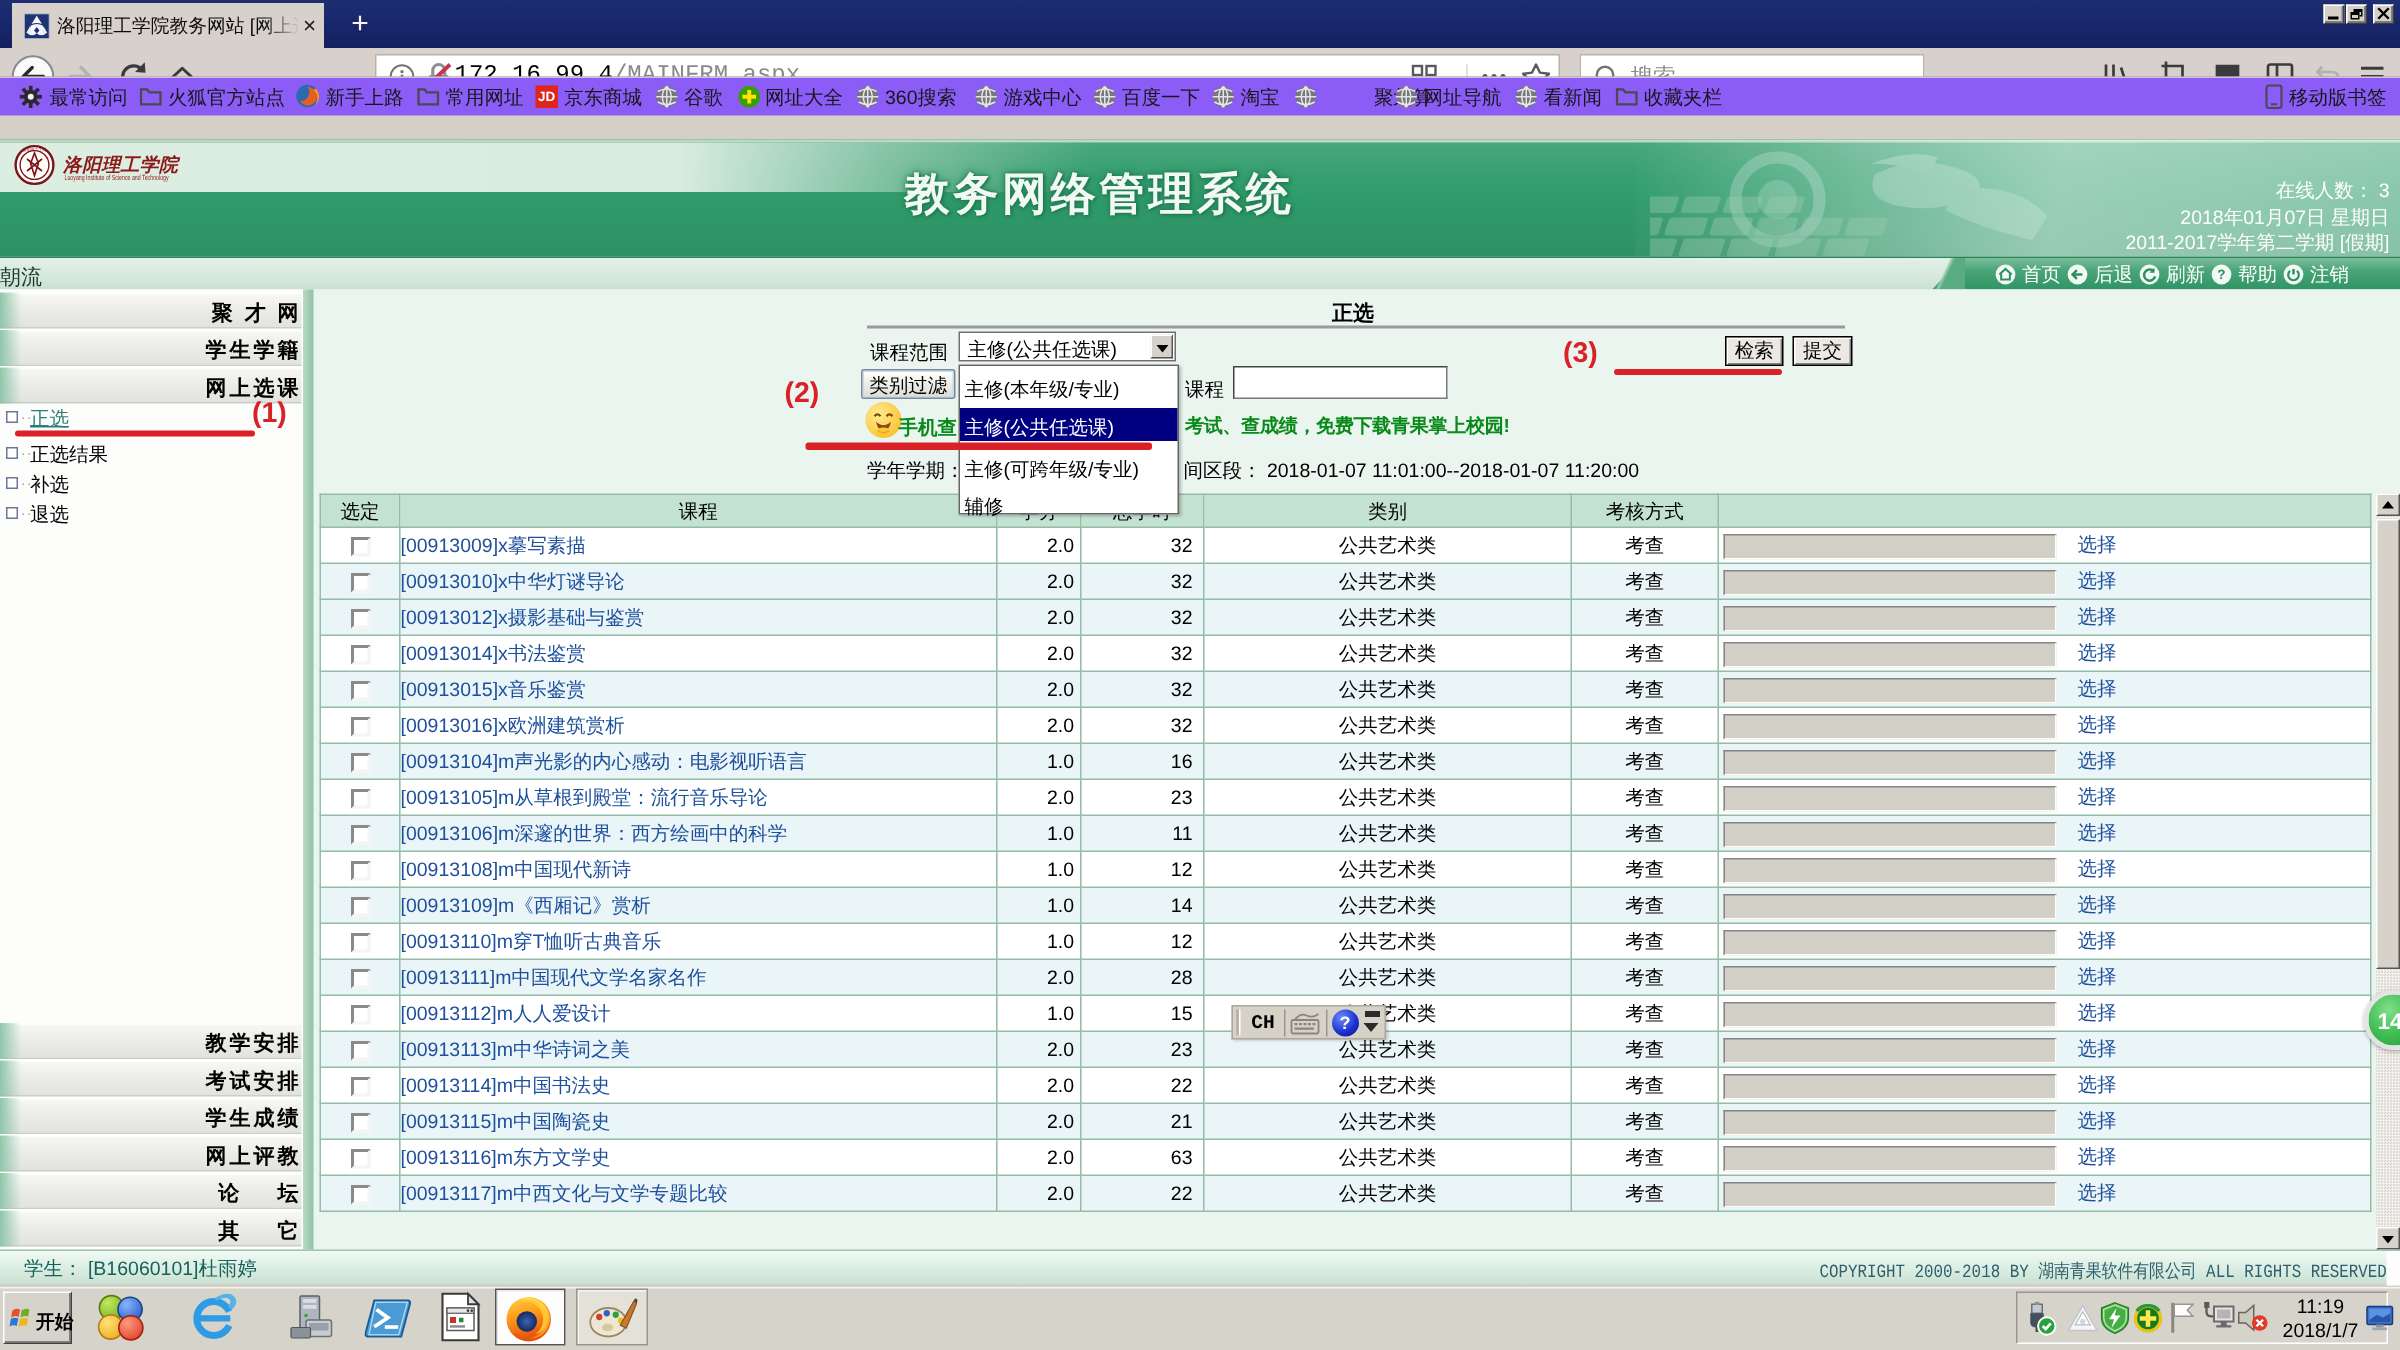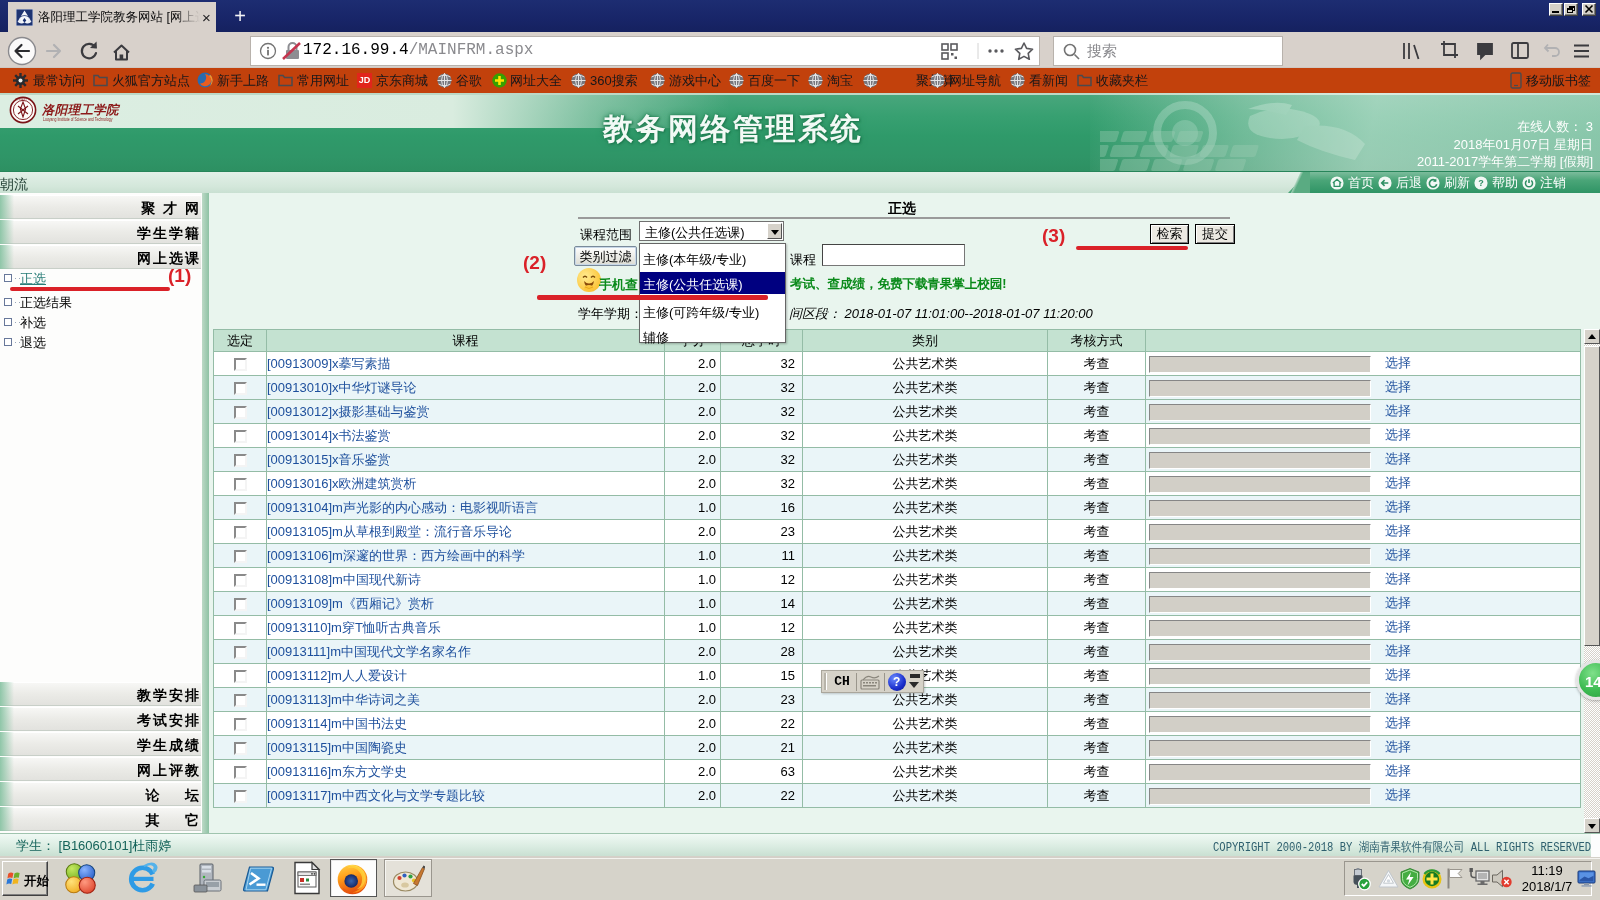--- a/index.html
+++ b/index.html
@@ -6,21 +6,21 @@
 html,body { width:1600px; height:900px; overflow:hidden; font-family:"Liberation Sans", sans-serif; }
 #stage { position:relative; width:1600px; height:900px; background:#d4d0c8; }
 .abs { position:absolute; }
 
 
 #titlebar { left:0; top:0; width:1600px; height:32px; background:linear-gradient(180deg,#1d2d72 0%,#182568 60%,#15215f 100%); }
 #tab { left:8px; top:2px; width:208px; height:30px; background:#d8d1cb; display:flex; align-items:center; }
 #tabtitle { font-size:12.5px; color:#0c0c0d; white-space:nowrap; overflow:hidden; width:162px; -webkit-mask-image:linear-gradient(90deg,#000 85%,transparent 100%); mask-image:linear-gradient(90deg,#000 85%,transparent 100%); }
 .winbtn { top:3px; width:14px; height:13px; background:#d4d0c8; border-top:1px solid #fff; border-left:1px solid #fff; border-right:1px solid #404040; border-bottom:1px solid #404040; box-shadow:inset -1px -1px 0 #808080; font-size:9px; text-align:center; line-height:11px; color:#000; }
 #toolbar { left:0; top:32px; width:1600px; height:35px; background:#d8d1cb; }
-#bookmarks { left:0; top:67px; width:1600px; height:26px; background:#c2410c; border-top:1px solid #cfc8c2; }
+#bookmarks { left:0; top:51px; width:1600px; height:26px; background:#8b5cf6; border-top:1px solid #cfc8c2; }
 .bm { position:absolute; top:4px; height:18px; font-size:13px; color:#17171a; white-space:nowrap; }
 .urlbox { left:250px; top:36px; width:790px; height:30px; background:#fff; border:1px solid #b8b2ac; }
 .searchbox { left:1053px; top:36px; width:230px; height:30px; background:#fff; border:1px solid #b8b2ac; }
 
 
 #header { left:0; top:93px; width:1600px; height:79px; background:linear-gradient(180deg,#4aa77d 0%,#37a071 30%,#2f9a6a 55%,#2f9567 82%,#2d9062 100%); overflow:hidden; border-bottom:1px solid #27855a; }
 #subnav { left:0; top:172px; width:1600px; height:21px; background:linear-gradient(180deg,#e3f0e8 0%,#d3e7da 70%,#c9e0d2 100%); }
 #content { left:0; top:193px; width:1600px; height:640px; background:#fbfcfb; }
 #mainarea { left:209px; top:0px; width:1391px; height:640px; background:#e9f5ee; }
 #sidebar { left:0; top:0; width:202px; height:640px; background:#fdfdfc; }
@@ -372,21 +372,21 @@
     <svg class="abs" style="left:368px;top:75px;" width="24" height="24" viewBox="0 0 24 24">
         <path d="M6 9.5 q2 -2.5 4 0 M14 9.5 q2 -2.5 4 0" stroke="#7a4a08" stroke-width="1.4" fill="none"></path>
         <path d="M7 13 q5 5 10 0 q-1 6 -5 6 t-5 -6z" fill="#8a4a0a"></path>
         <ellipse cx="12" cy="20" rx="5" ry="3" fill="#fcc63d"></ellipse>
         <path d="M8 19 q4 3 8 0" stroke="#e8a81c" stroke-width="1" fill="none"></path>
       </svg>
     <div class="abs" style="left:390px;top:83px;font-size:13px;font-weight:bold;color:#0a8a1a;">手机查</div>
     <div class="abs" style="left:581px;top:83px;font-size:12.7px;font-weight:bold;color:#0a8a1a;letter-spacing:-.2px;">考试、查成绩，免费下载青果掌上校园!</div>
     <div class="redline" style="left:328px;top:102px;width:231px;height:5px;z-index:30;"></div>
     <div class="abs" style="left:369px;top:112px;font-size:13px;color:#000;">学年学期： 2</div>
-    <div class="abs" style="left:580px;top:112px;font-size:13px;color:#000;font-style:italic;">间区段： 2018-01-07 11:01:00--2018-01-07 11:20:00</div>
+    <div class="abs" style="left:580px;top:112px;font-size:13px;color:#000;">间区段： 2018-01-07 11:01:00--2018-01-07 11:20:00</div>
     <div class="red abs" style="left:833px;top:32px;">(3)</div>
     <div class="redline" style="left:867px;top:53px;width:112px;height:4px;"></div>
     <div class="btn3d" style="left:941px;top:31px;width:39px;height:20px;line-height:18px;">检索</div>
     <div class="btn3d" style="left:986px;top:31px;width:40px;height:20px;line-height:18px;">提交</div>
     <div id="tablewrap" class="abs">
     <table class="grid">
       <colgroup>
             <col style="width:53px">
             <col style="width:398px">
             <col style="width:56px">

